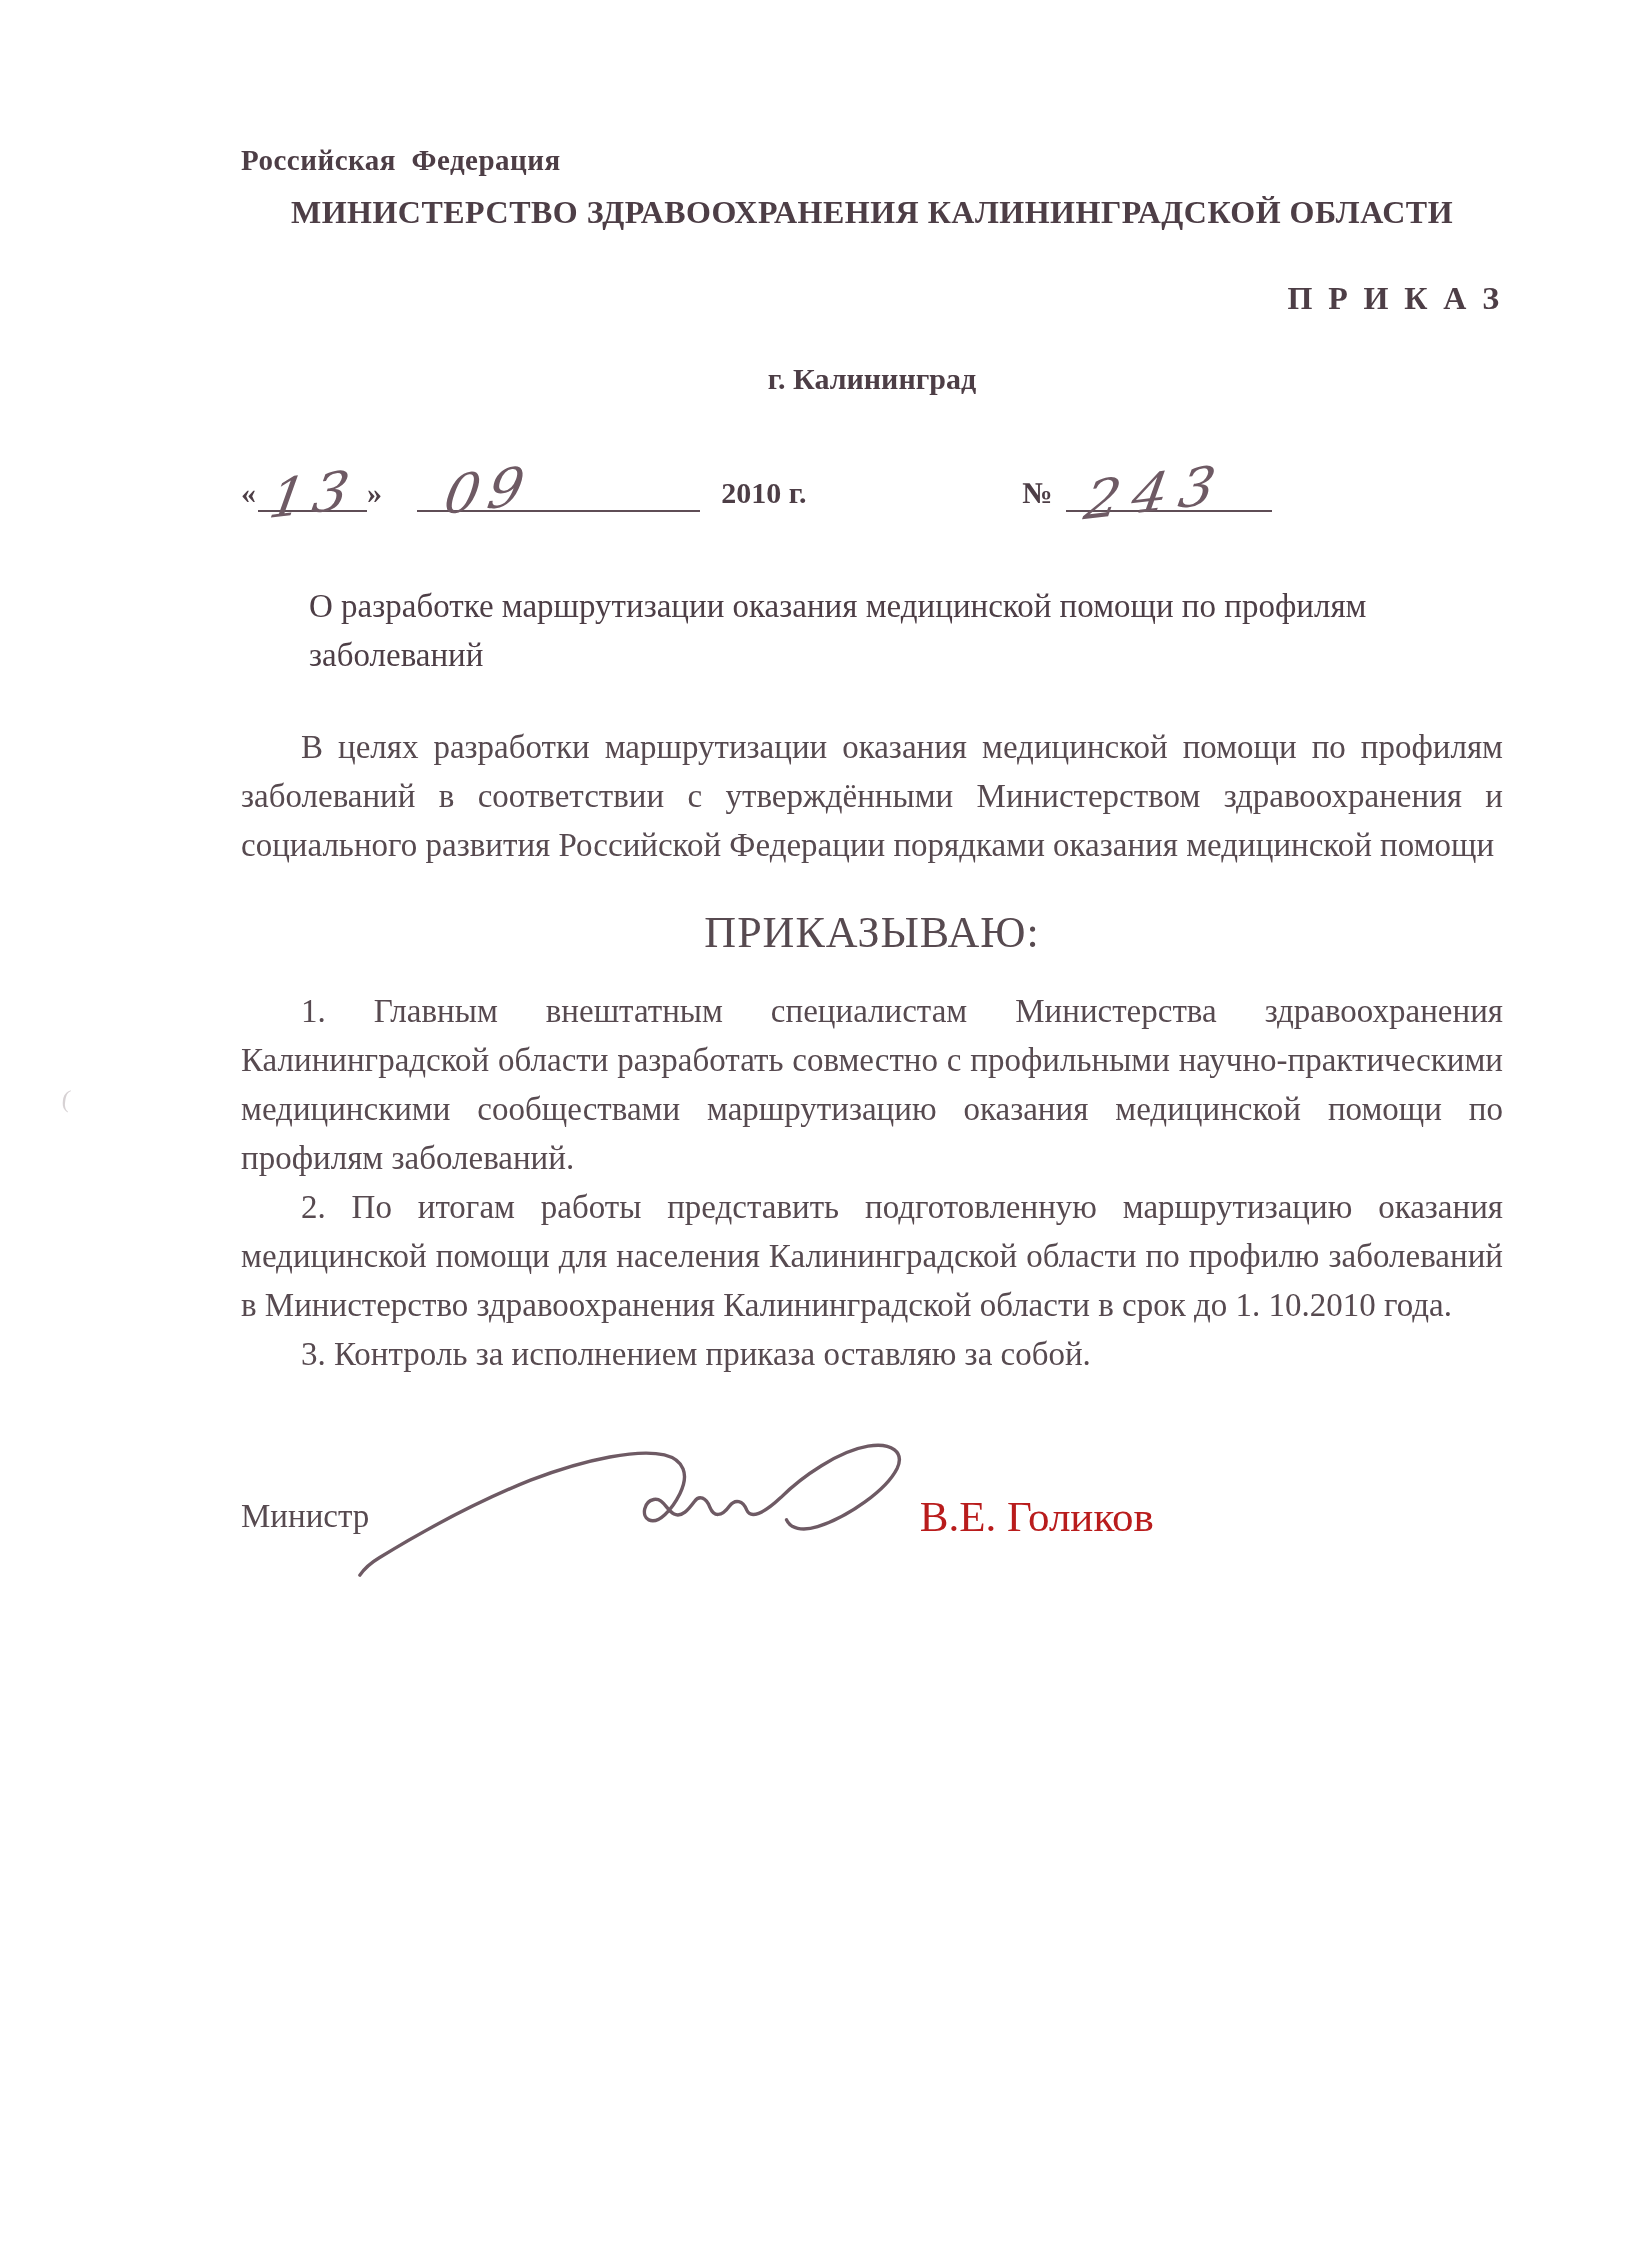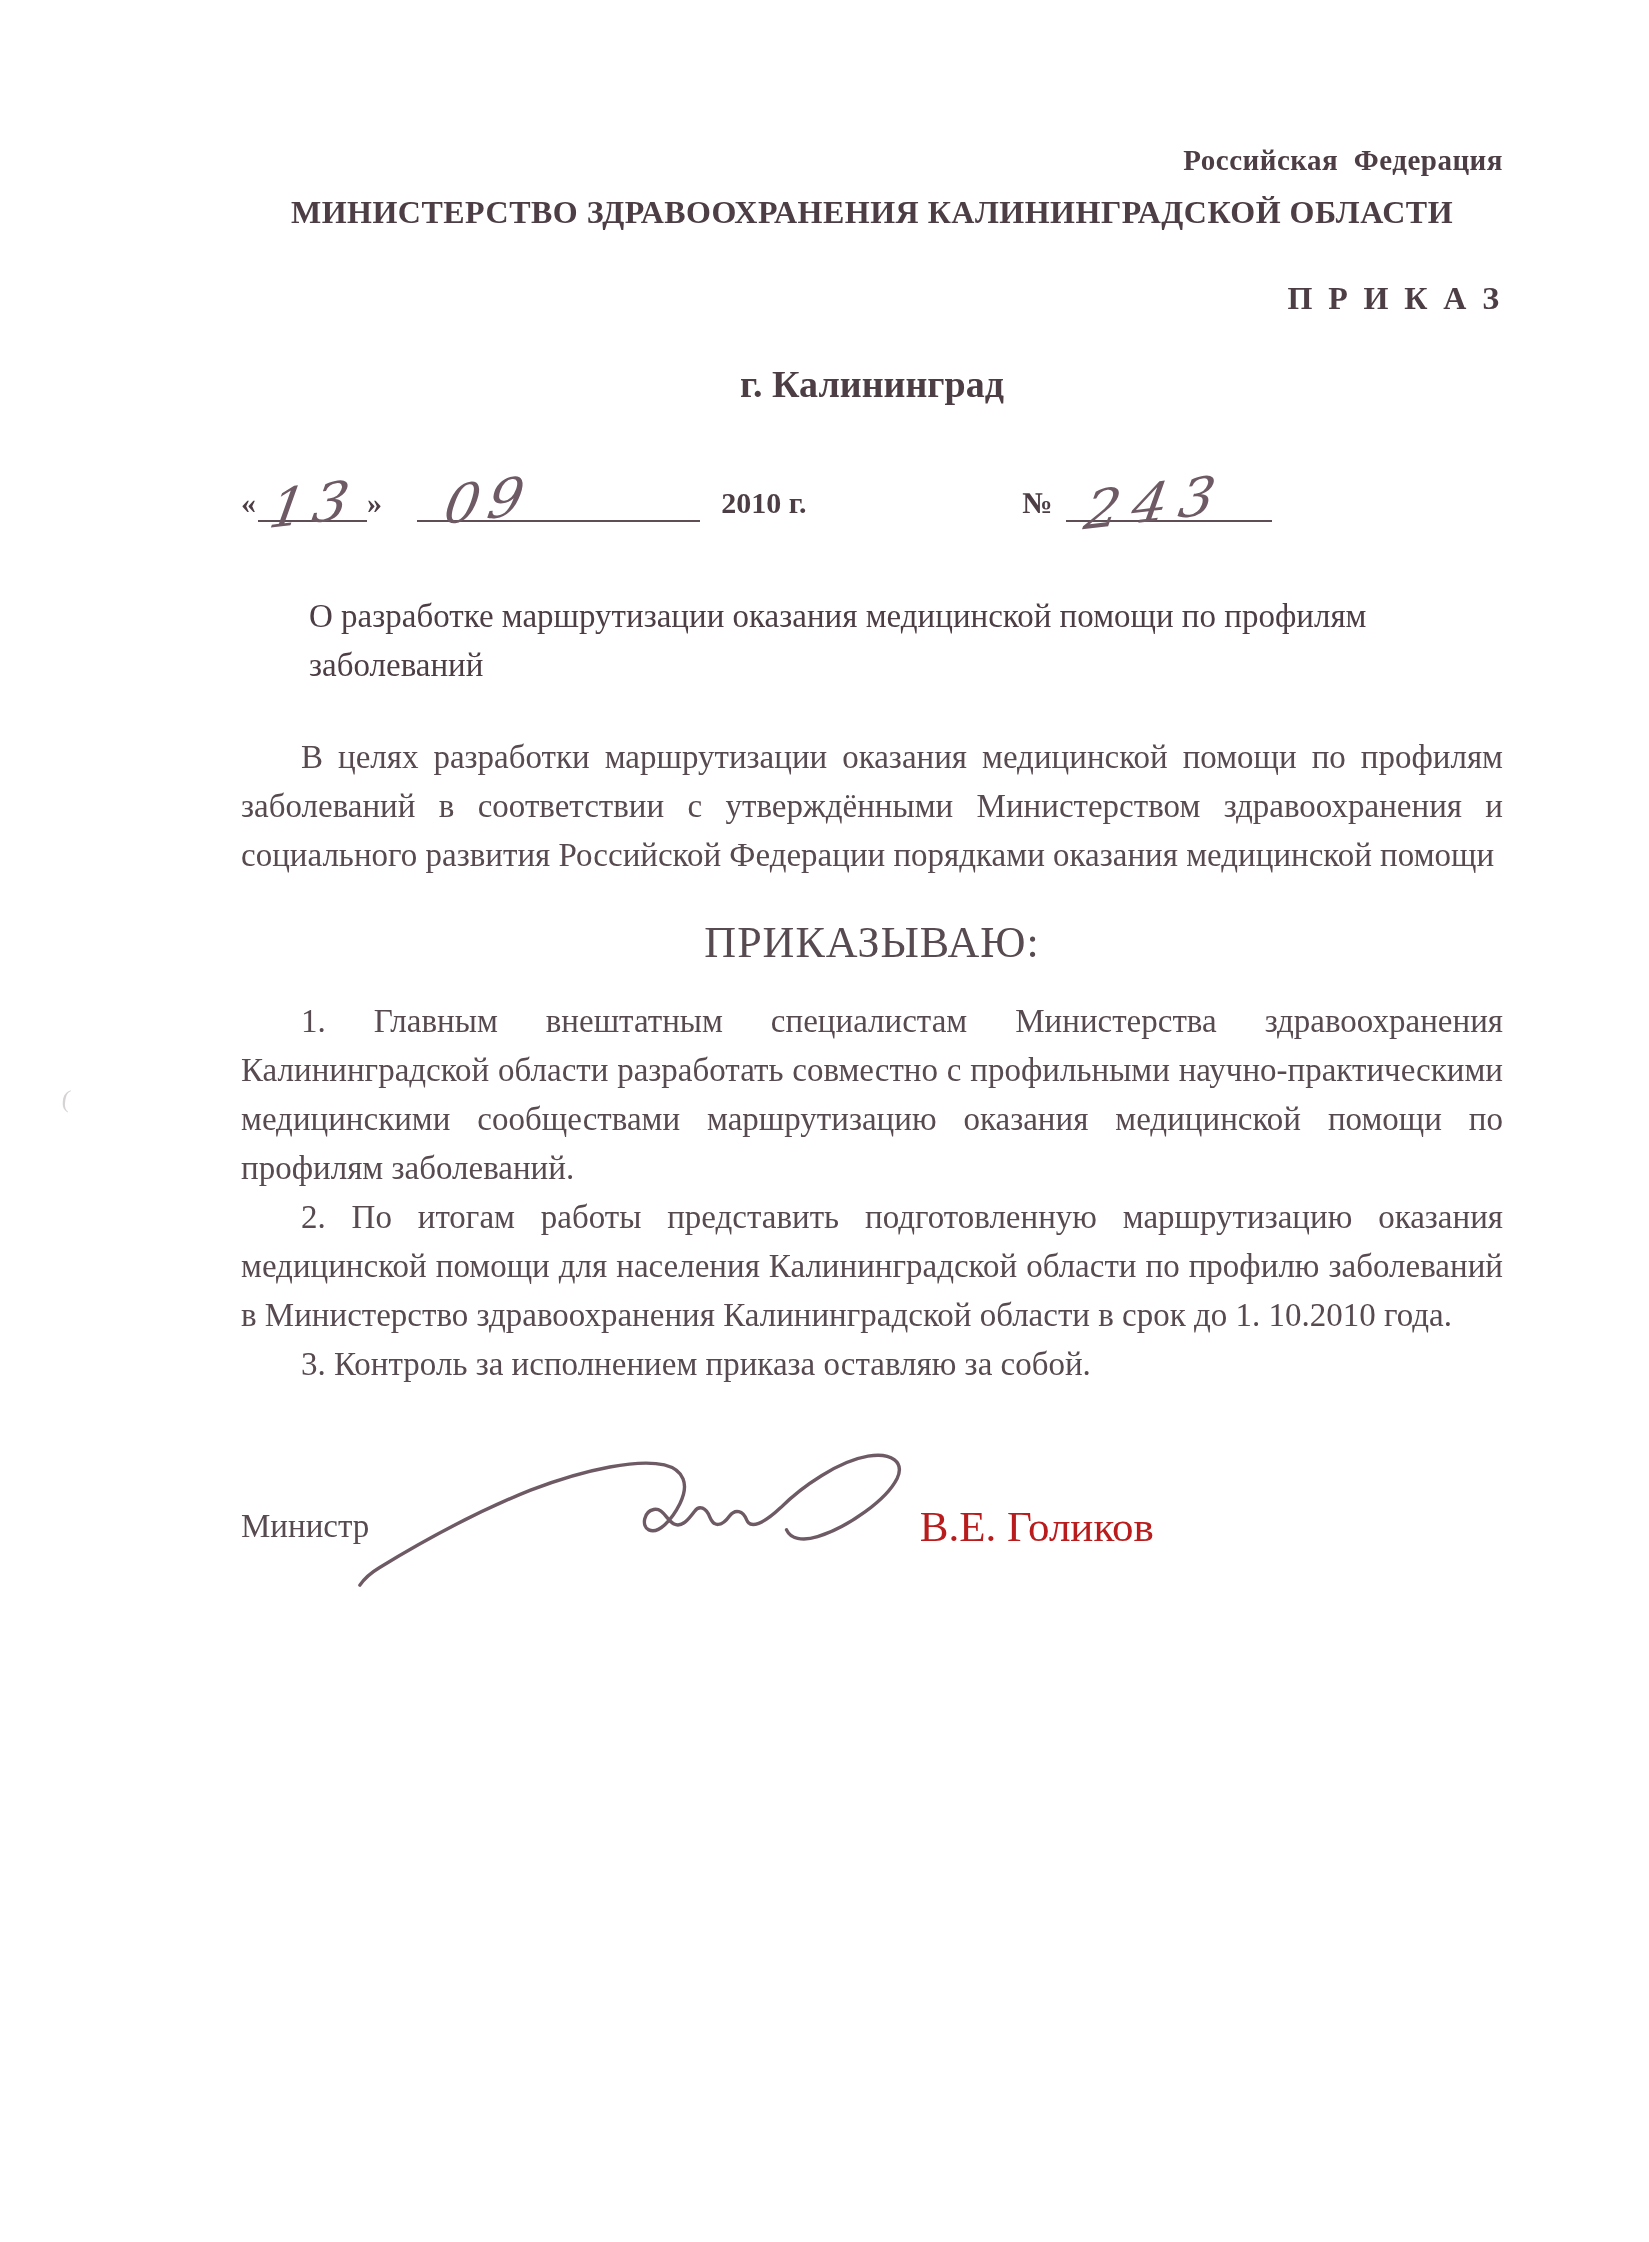--- a/index.html
+++ b/index.html
@@ -8,21 +8,21 @@
     width: 1650px;
     height: 2243px;
     background: #ffffff;
     box-sizing: border-box;
     padding: 144px 147px 0 241px;
     font-family: "Liberation Serif", "DejaVu Serif", serif;
     color: #574a50;
     overflow: hidden;
   }
   .hdr-country {
-    text-align: right;
+    text-align: left;
     font-size: 29px;
     font-weight: bold;
     color: #4d3e46;
     white-space: pre-wrap;
     letter-spacing: 0.5px;
   }
   .hdr-ministry {
     margin-top: 17px;
     text-align: center;
     font-size: 32px;
@@ -36,21 +36,21 @@
     text-align: right;
     font-size: 32px;
     font-weight: bold;
     color: #4d3e46;
     letter-spacing: 3.9px;
     white-space: pre-wrap;
   }
   .city {
     margin-top: 45px;
     text-align: center;
-    font-size: 38px;
+    font-size: 30px;
     font-weight: bold;
     color: #4d3e46;
   }
   .date-row {
     margin-top: 56px;
     display: flex;
     align-items: flex-end;
     font-size: 30px;
     font-weight: bold;
     color: #4d3e46;

